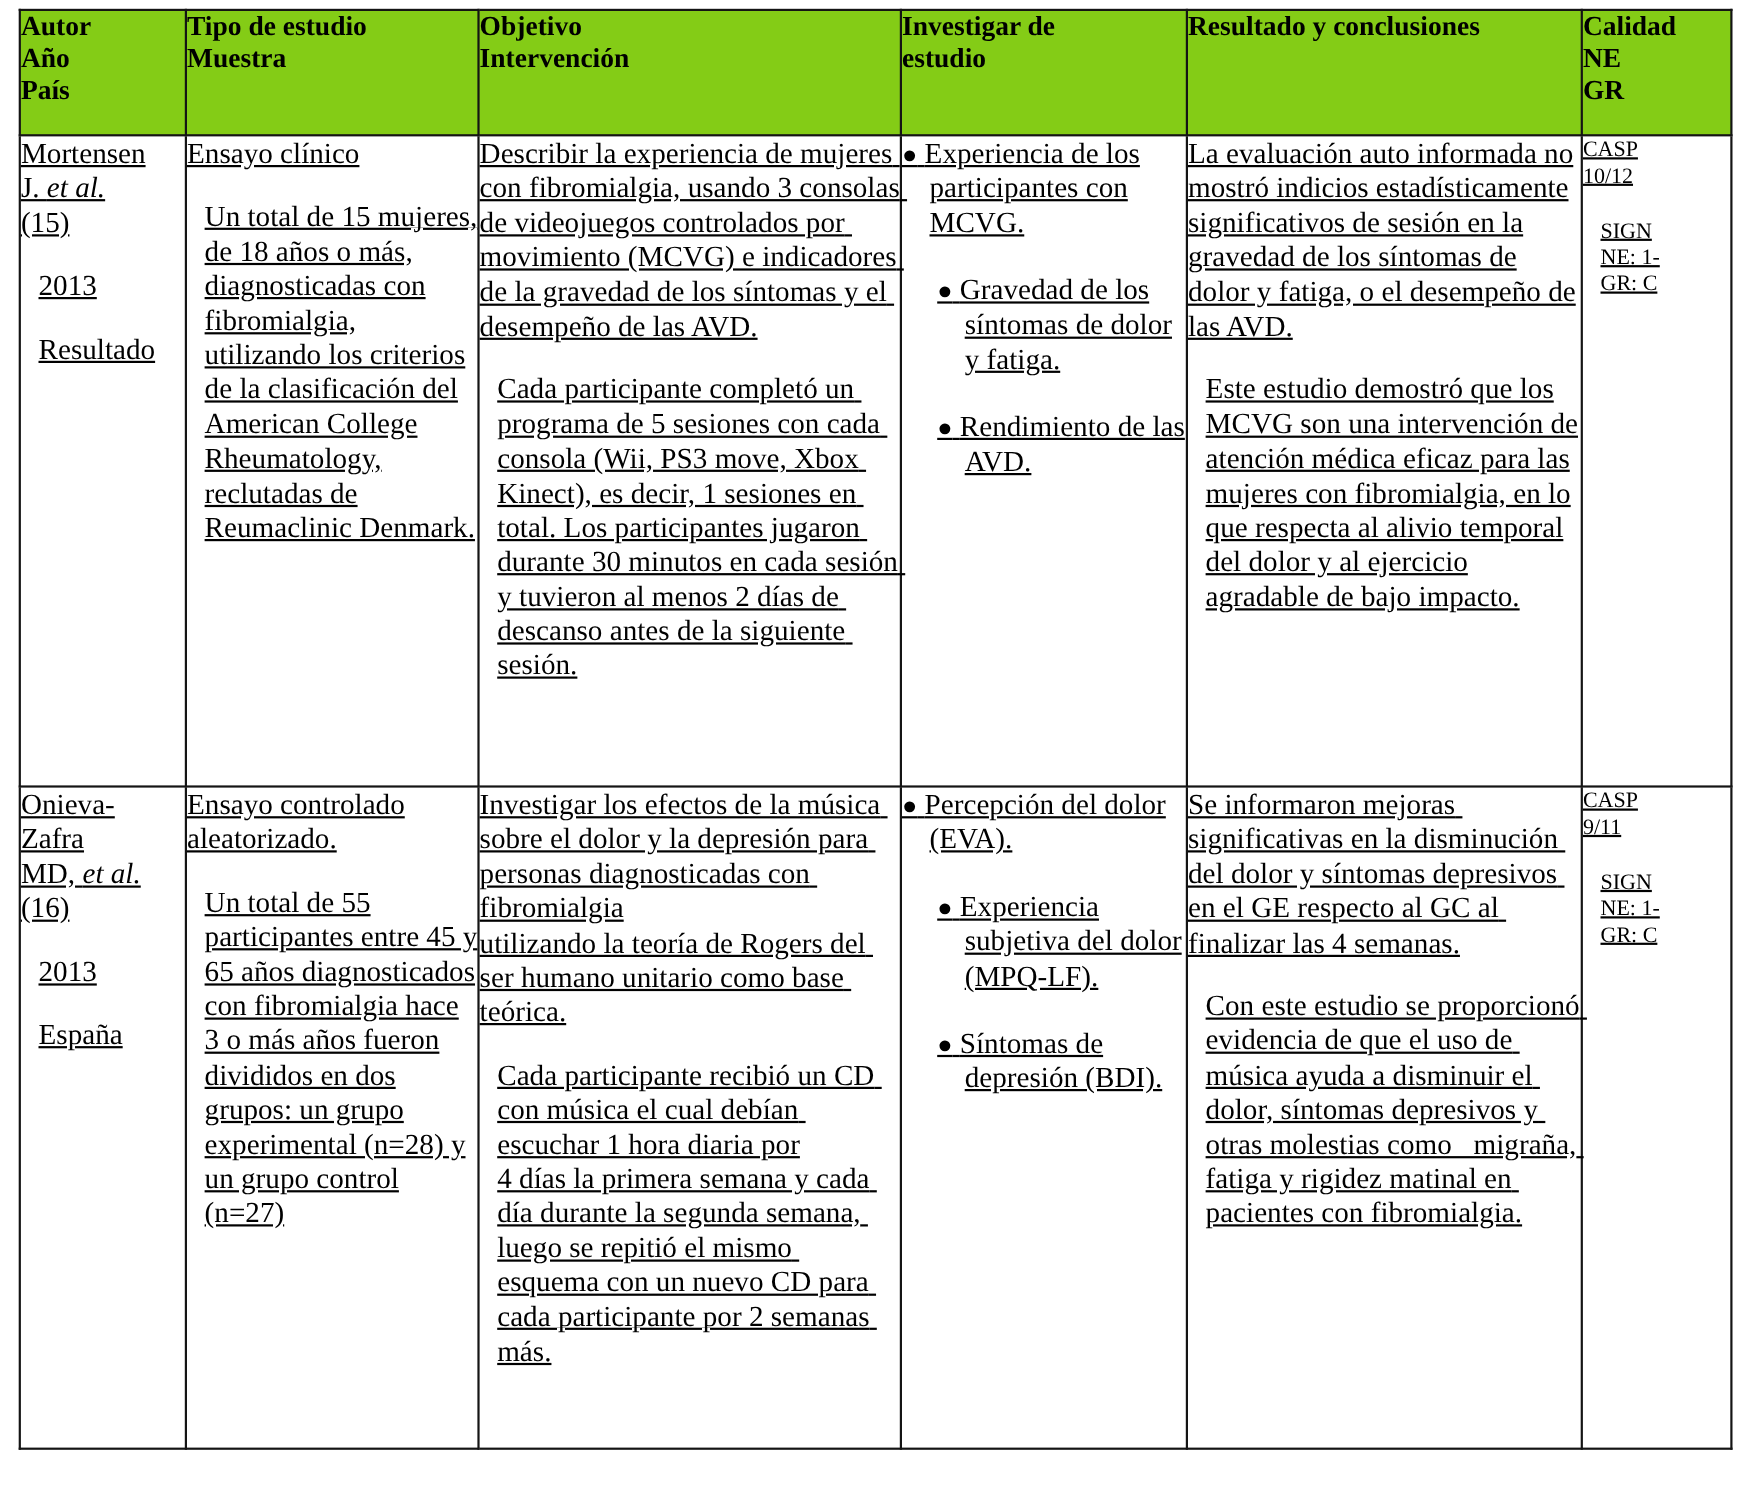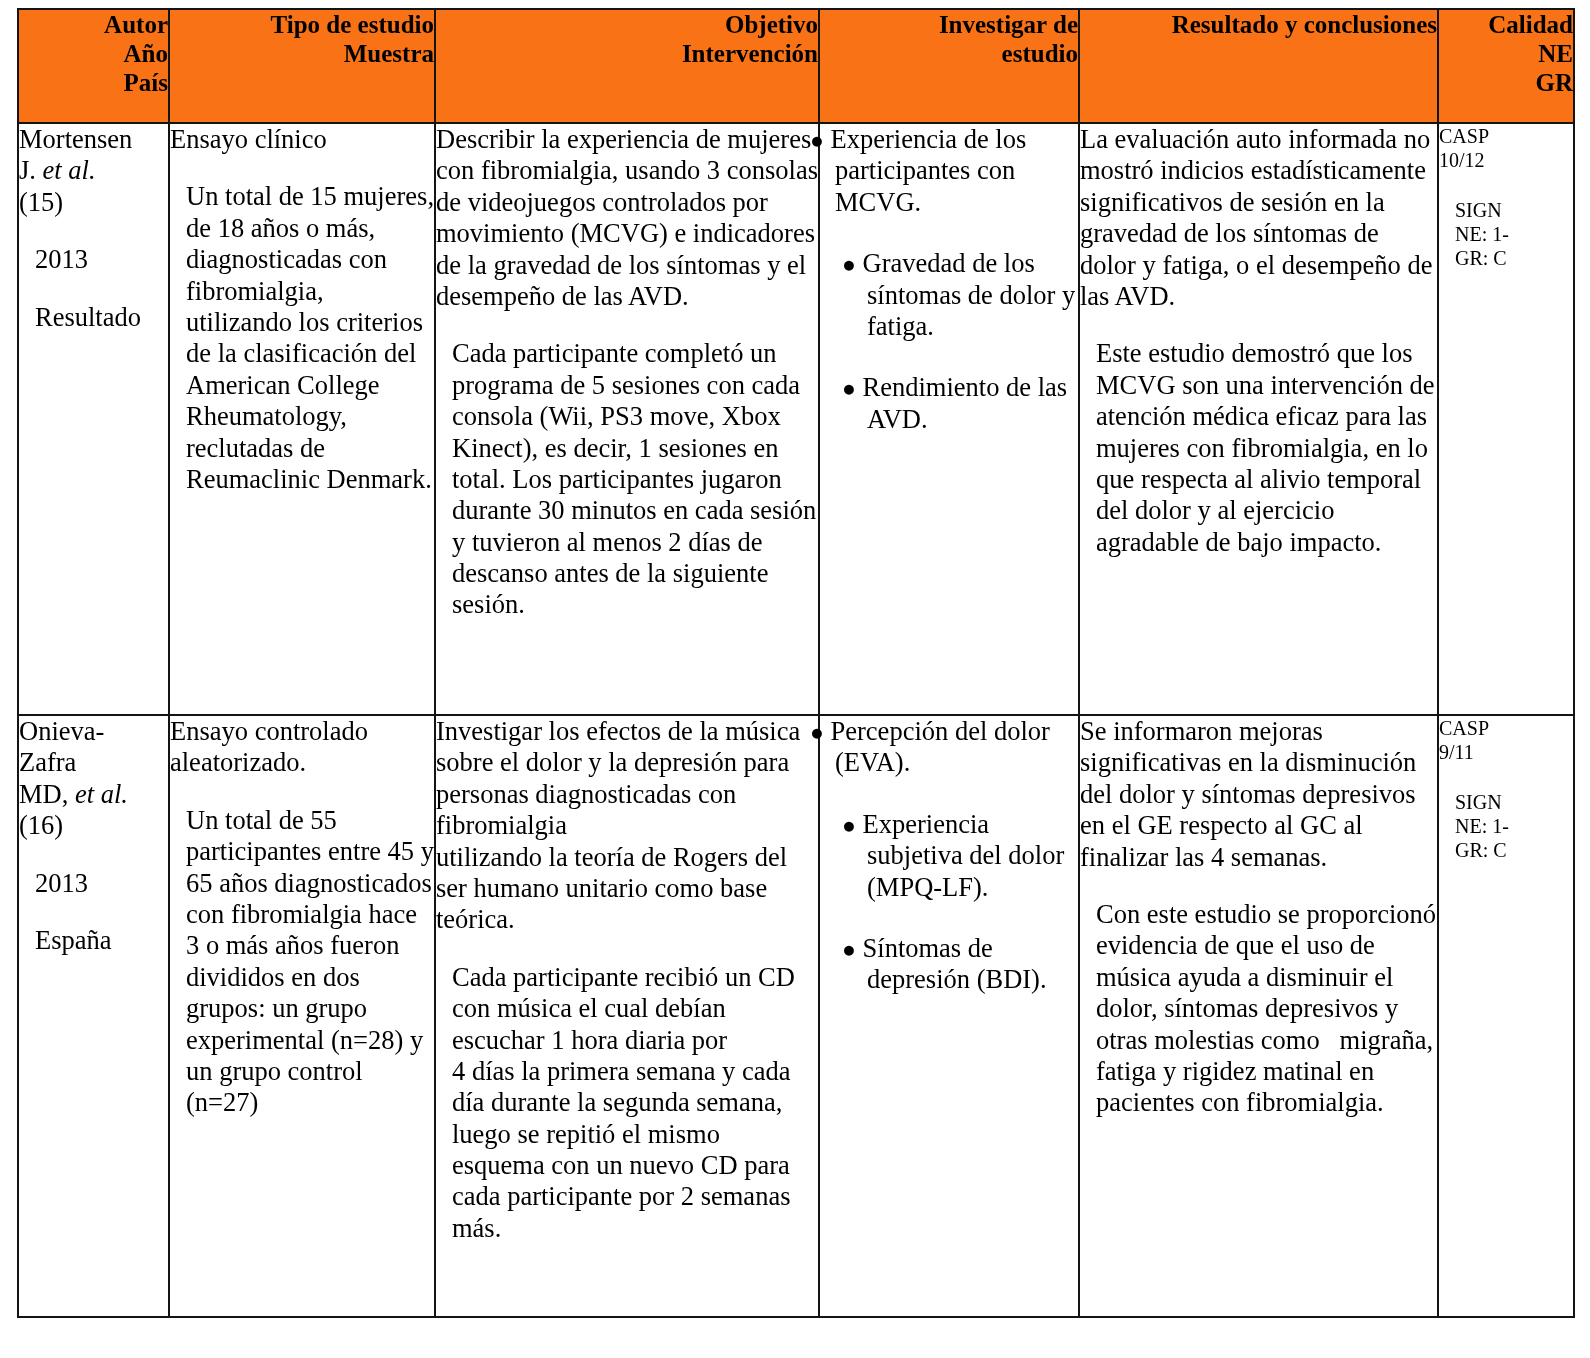--- a/index.html
+++ b/index.html
@@ -30,46 +30,47 @@
 
   table.study-table th,
   table.study-table td {
     border: 2.5px solid #141414;
     vertical-align: top;
     padding: 0;
   }
 
   
   thead th {
-    background: #f97316;
-    text-align: right;
+    background: #84cc16;
+    text-align: left;
     vertical-align: middle;
     font-weight: bold;
     font-size: 25px;
     line-height: 1.16;
     height: 112px;
     padding: 4px 6px;
   }
   thead th .hl { display: block; white-space: nowrap; }
 
   
   tbody td {
     font-size: 26.5px;
     line-height: 1.185;
     padding: 18px 10px 22px 12px;
+    text-decoration: underline;
   }
   tbody tr.row-1 td { height: 590px; }
   tbody tr.row-2 td { height: 600px; }
 
   .para { margin: 0 0 0 0; }
   .para + .para { margin-top: 26px; padding-left: 16px; }
 
   .bullet {
     margin: 0;
-    padding-left: 15px;
+    padding-left: 25px;
     text-indent: -25px;
   }
   .bullet + .bullet { margin-top: 30px; margin-left: 32px; }
   .bullet .dot { font-size: 23px; }
 
   em.etal { font-style: italic; }
 
   .nowrapline { white-space: pre-wrap; }
 
   

